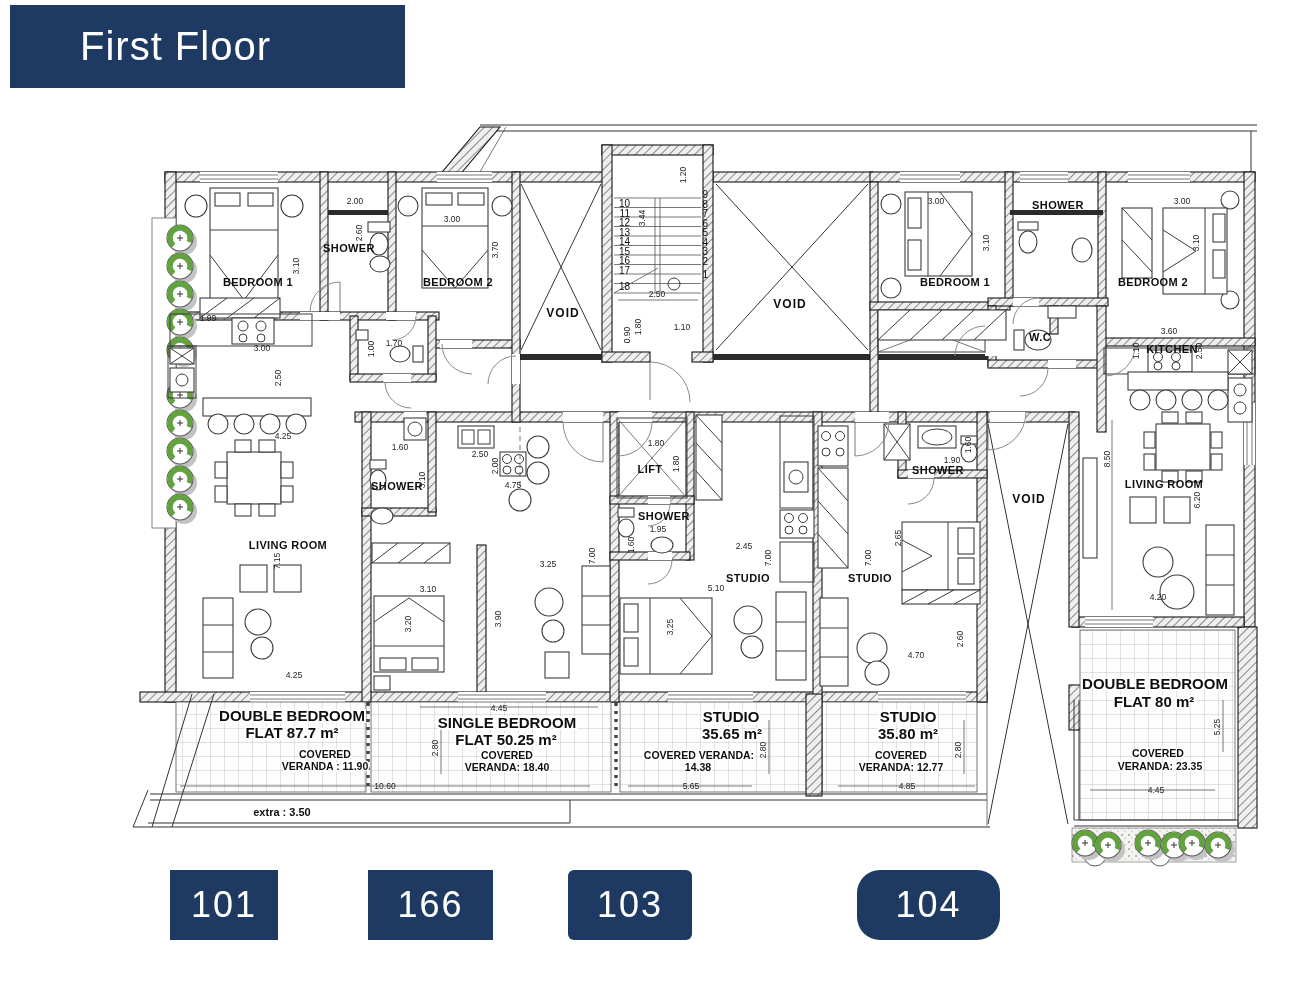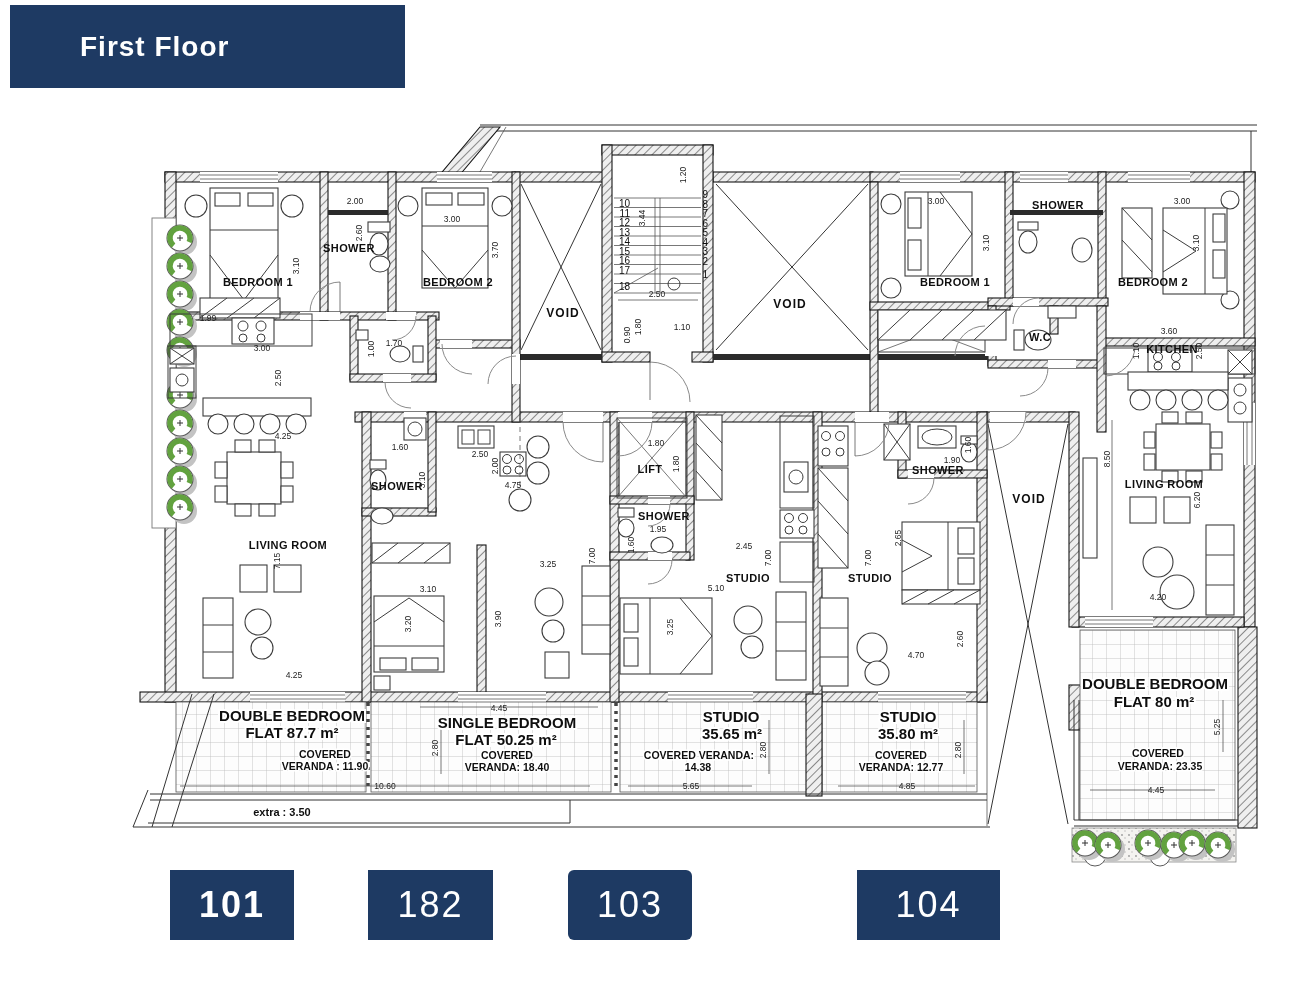--- a/index.html
+++ b/index.html
@@ -1,19 +1,19 @@
 <!DOCTYPE html>
 <html><head>
 <meta charset="utf-8">
 <style>
   html,body{margin:0;padding:0;background:#fff;}
   .page{position:relative;width:1308px;height:981px;background:#fff;font-family:"Liberation Sans",sans-serif;overflow:hidden;}
   .hdr{position:absolute;left:10px;top:5px;width:395px;height:83px;background:#1e3a63;color:#fff;
        display:flex;align-items:center;padding-left:70px;box-sizing:border-box;
-       font-size:28px;font-weight:700;letter-spacing:1px;}
+       font-size:40px;font-weight:400;letter-spacing:1px;}
   .unitbar{position:absolute;left:0;top:0;width:100%;height:100%;pointer-events:none;}
   .ubox{position:absolute;top:870px;height:70px;background:#1e3a63;color:#fff;
         display:flex;align-items:center;justify-content:center;
         font-size:36px;font-weight:400;letter-spacing:2px;}
   svg{position:absolute;left:0;top:0;}
   .w{fill:url(#hatch);stroke:#141414;stroke-width:1.1;}
   .w2{fill:#2b2b2b;stroke:none;}
   .thin{stroke:#333;stroke-width:1;fill:none;}
   .thin2{stroke:#555;stroke-width:0.8;fill:none;}
   .f{fill:#fff;stroke:#3c3c3c;stroke-width:1.1;}
@@ -640,19 +640,19 @@
       <text class="ver" x="901" y="771">VERANDA: 12.77</text>
       <text class="big" x="1155" y="689">DOUBLE BEDROOM</text>
       <text class="big" x="1154" y="707">FLAT 80 m²</text>
       <text class="ver" x="1158" y="757">COVERED</text>
       <text class="ver" x="1160" y="770">VERANDA: 23.35</text>
       <text class="ext" x="282" y="816">extra : 3.50</text>
     </g>
   </svg>
 
   <div class="unitbar">
-    <div class="ubox" style="left:170px;width:124px;font-weight:bold;">101</div>
-    <div class="ubox" style="left:368px;width:125px;">182</div>
+    <div class="ubox" style="left:170px;width:108px;">101</div>
+    <div class="ubox" style="left:368px;width:125px;">166</div>
     <div class="ubox" style="left:568px;width:124px;border-radius:6px;">103</div>
-    <div class="ubox" style="left:857px;width:143px;">104</div>
+    <div class="ubox" style="left:857px;width:143px;border-radius:23px;">104</div>
   </div>
 
 </div>
 
 </body></html>

